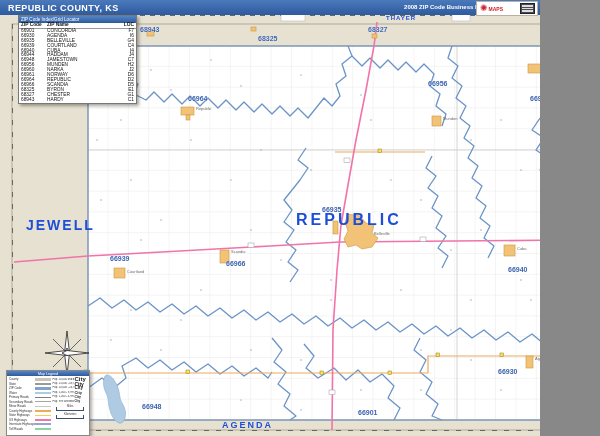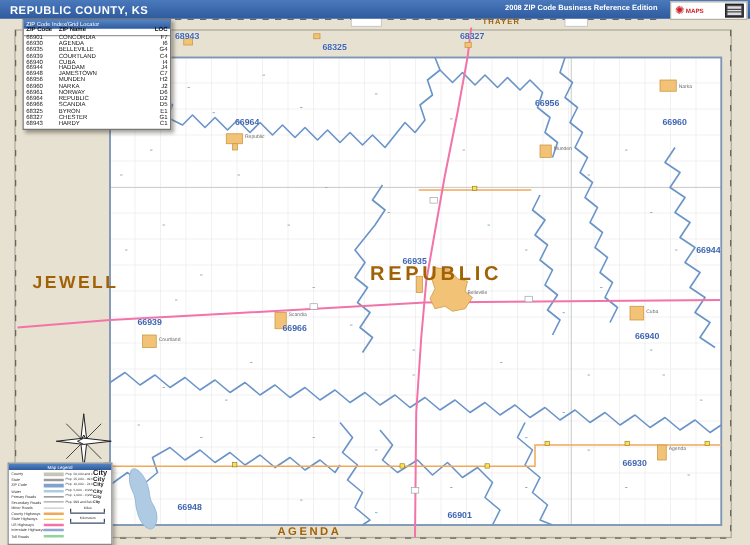--- a/index.html
+++ b/index.html
@@ -1,35 +1,35 @@
 <!DOCTYPE html>
 <html><head>
 <meta charset="utf-8">
 <style>
   html,body{margin:0;padding:0;background:#888;}
-  .page{position:relative;width:600px;height:436px;overflow:hidden;background:#E7E1D2;
+  .page{position:relative;width:540px;height:436px;overflow:hidden;background:#E7E1D2;
         font-family:"Liberation Sans","DejaVu Sans",sans-serif;text-decoration:underline;}
   
   .header{position:absolute;left:0;top:0;width:600px;height:15px;z-index:30;
           background:linear-gradient(#4a79bc,#2e5a9e);display:flex;align-items:center;}
   .header-title{color:#fff;font-weight:bold;font-size:9px;letter-spacing:.4px;margin-left:8px;flex:0 0 auto;}
   .header-edition{position:absolute;right:74px;top:4px;color:#fff;font-weight:bold;font-size:6px;}
   .logo{position:absolute;right:2px;top:1px;width:62px;height:15px;background:#fff;
         border:1px solid #b9b2a4;box-sizing:border-box;display:flex;align-items:center;z-index:31;}
   .logo-burst{color:#cc2127;font-size:9px;line-height:9px;margin-left:3px;}
   .logo-word{color:#cc2127;font-weight:bold;font-size:5px;margin-left:1px;}
   .logo-badge{margin-left:auto;margin-right:2px;width:15px;height:11px;background:#4a4a55;border:1px solid #222;
               box-sizing:border-box;display:flex;flex-direction:column;justify-content:space-evenly;padding:0 1px;}
   .logo-badge i{display:block;height:1.5px;background:#ddd;}
   
   .map-svg{position:absolute;left:0;top:0;z-index:1;}
   
   .zip-label{position:absolute;z-index:12;font-size:7px;font-weight:bold;color:#3b63b0;white-space:nowrap;
              text-shadow:0 0 1px #fff;}
-  .county-label{position:absolute;z-index:4;font-weight:bold;color:#a16207;white-space:nowrap;}
+  .county-label{position:absolute;z-index:4;font-weight:bold;color:#1d4ed8;white-space:nowrap;}
   .town-label{position:absolute;z-index:11;font-size:4px;color:#6b6b6b;white-space:nowrap;}
   
   .zip-table{position:absolute;left:18px;top:15px;width:119px;z-index:25;background:#fff;
              border:1px solid #777;box-shadow:2px 2px 3px rgba(60,55,40,.45);box-sizing:border-box;}
   .zip-table-title{background:linear-gradient(#5585c4,#2e5a9e);color:#fff;font-size:4.6px;
                    padding:1px 2px;white-space:nowrap;}
   .zt-row{display:flex;font-size:4.8px;line-height:4.9px;color:#111;padding:0 2px;}
   .zt-head{font-weight:bold;border-bottom:.5px solid #999;}
   .zt-c1{width:26px;}
   .zt-c2{flex:1;}

